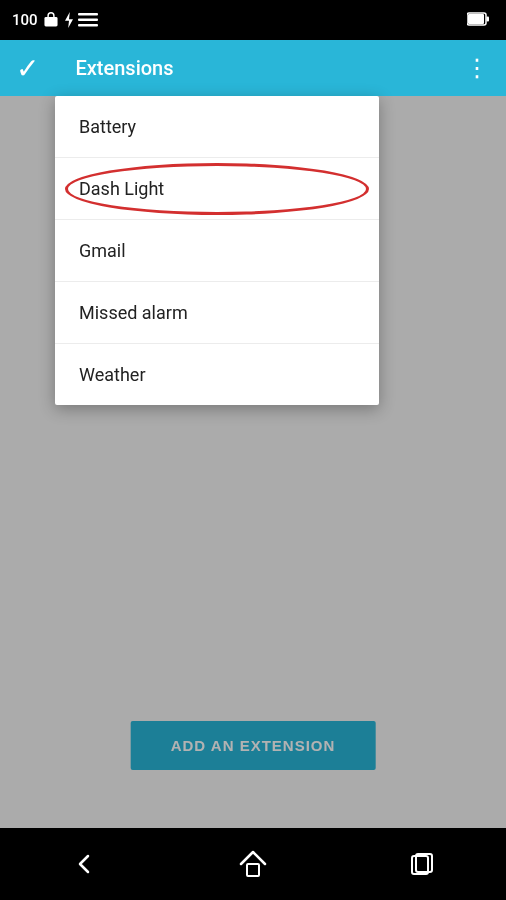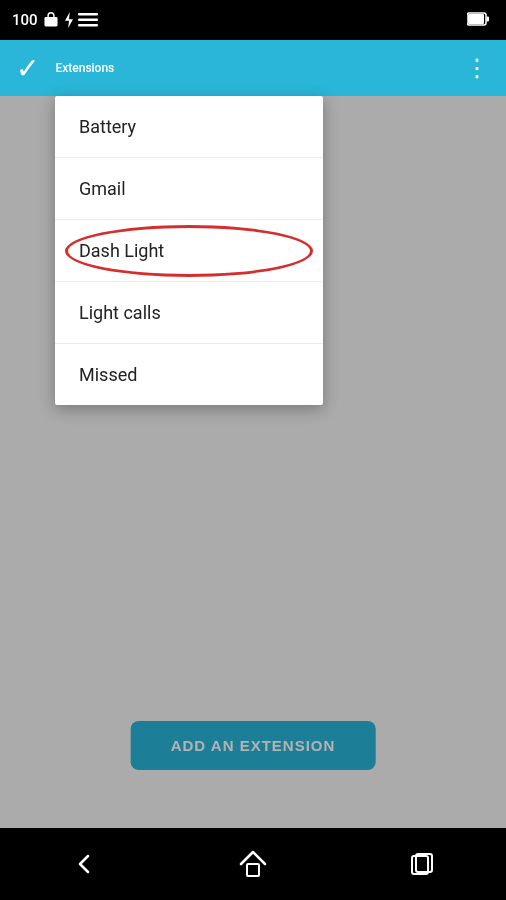--- a/index.html
+++ b/index.html
@@ -59,23 +59,24 @@
 
     .toolbar-check {
       color: #fff;
       font-size: 28px;
       margin-right: 16px;
       cursor: pointer;
     }
 
     .toolbar-title {
       color: #fff;
-      font-size: 12px;
+      font-size: 20px;
       font-weight: 500;
       flex: 1;
+      margin-left: 20px;
     }
 
     .toolbar-more {
       color: #fff;
       font-size: 24px;
       cursor: pointer;
       letter-spacing: 1px;
     }
 
     
@@ -97,21 +98,21 @@
       left: 50%;
       transform: translateX(-50%);
       background: #29b6d8;
       color: #fff;
       border: none;
       padding: 16px 40px;
       font-size: 15px;
       font-weight: bold;
       letter-spacing: 1px;
       cursor: pointer;
-      border-radius: 8px;
+      border-radius: 2px;
       white-space: nowrap;
     }
 
     
     .nav-bar {
       position: absolute;
       bottom: 0;
       left: 0;
       right: 0;
       height: 72px;
@@ -139,21 +140,21 @@
       bottom: 72px;
       background: rgba(0,0,0,0.3);
       z-index: 50;
     }
 
     
     .dropdown-menu {
       position: absolute;
       top: 96px;
       left: 55px;
-      width: 268px;
+      width: 324px;
       background: #fff;
       z-index: 200;
       box-shadow: 0 4px 16px rgba(0,0,0,0.3);
       border-radius: 2px;
     }
 
     .dropdown-item {
       padding: 20px 24px;
       font-size: 18px;
       color: #222;
@@ -232,32 +233,32 @@
 </div>
 
 <button class="add-extension-btn">ADD AN EXTENSION</button>
 
 <div class="dropdown-overlay"></div>
 
 <div class="dropdown-menu">
   <div class="dropdown-item">
     <span>Battery</span>
   </div>
-  <div class="dropdown-item">
-    <span>Gmail</span>
-  </div>
   <div class="dropdown-item highlighted">
     <span>Dash Light</span>
     <div class="red-oval"></div>
   </div>
   <div class="dropdown-item">
-    <span>Light calls</span>
-  </div>
-  <div class="dropdown-item">
-    <span>Missed</span>
+    <span>Gmail</span>
+  </div>
+  <div class="dropdown-item">
+    <span>Missed alarm</span>
+  </div>
+  <div class="dropdown-item">
+    <span>Weather</span>
   </div>
 </div>
 
 <div class="nav-bar">
   <button class="nav-btn">
     <svg width="32" height="32" viewBox="0 0 32 32" fill="none">
       <path d="M20 8L12 16L20 24" stroke="white" stroke-width="2.5" stroke-linecap="round" stroke-linejoin="round"></path>
     </svg>
   </button>
   <button class="nav-btn">

